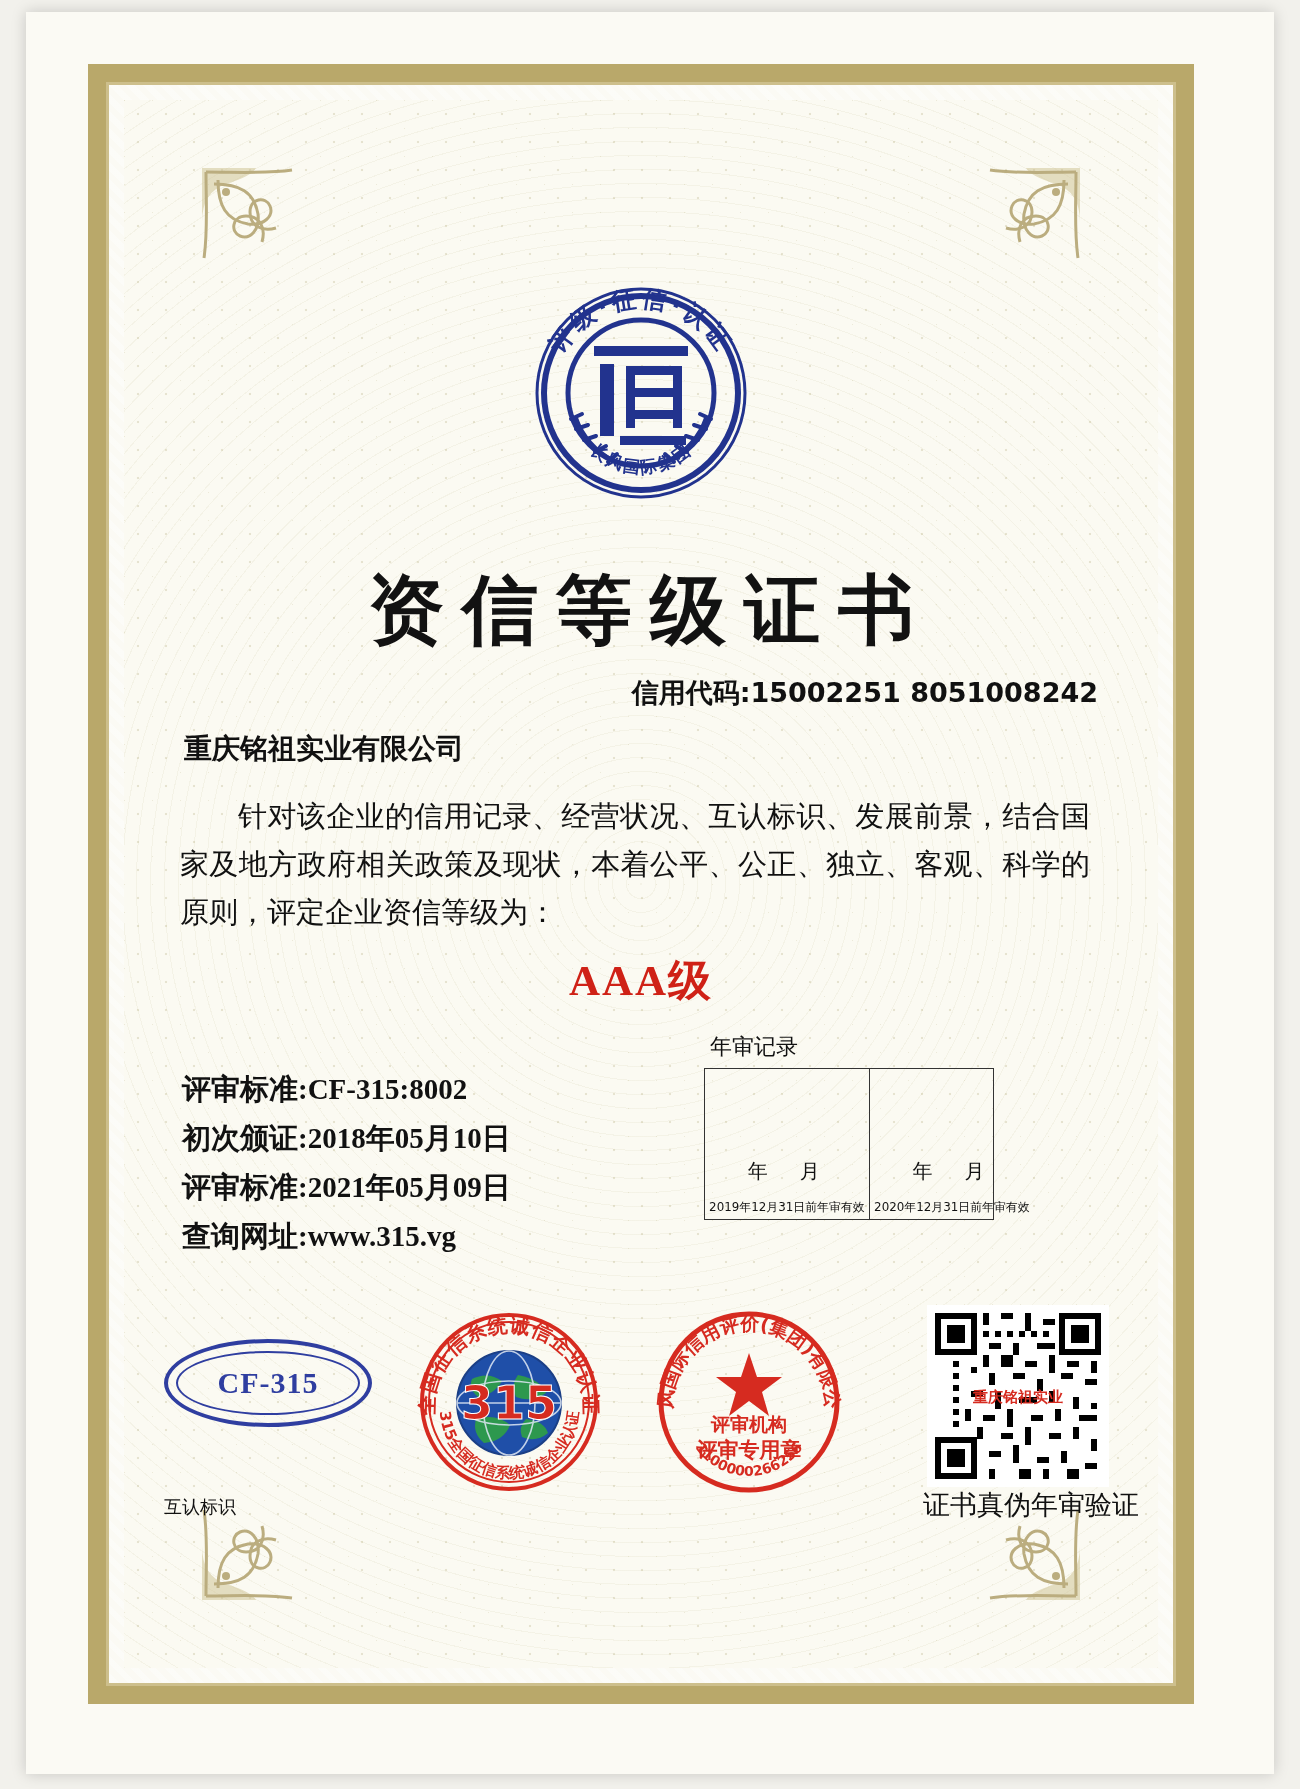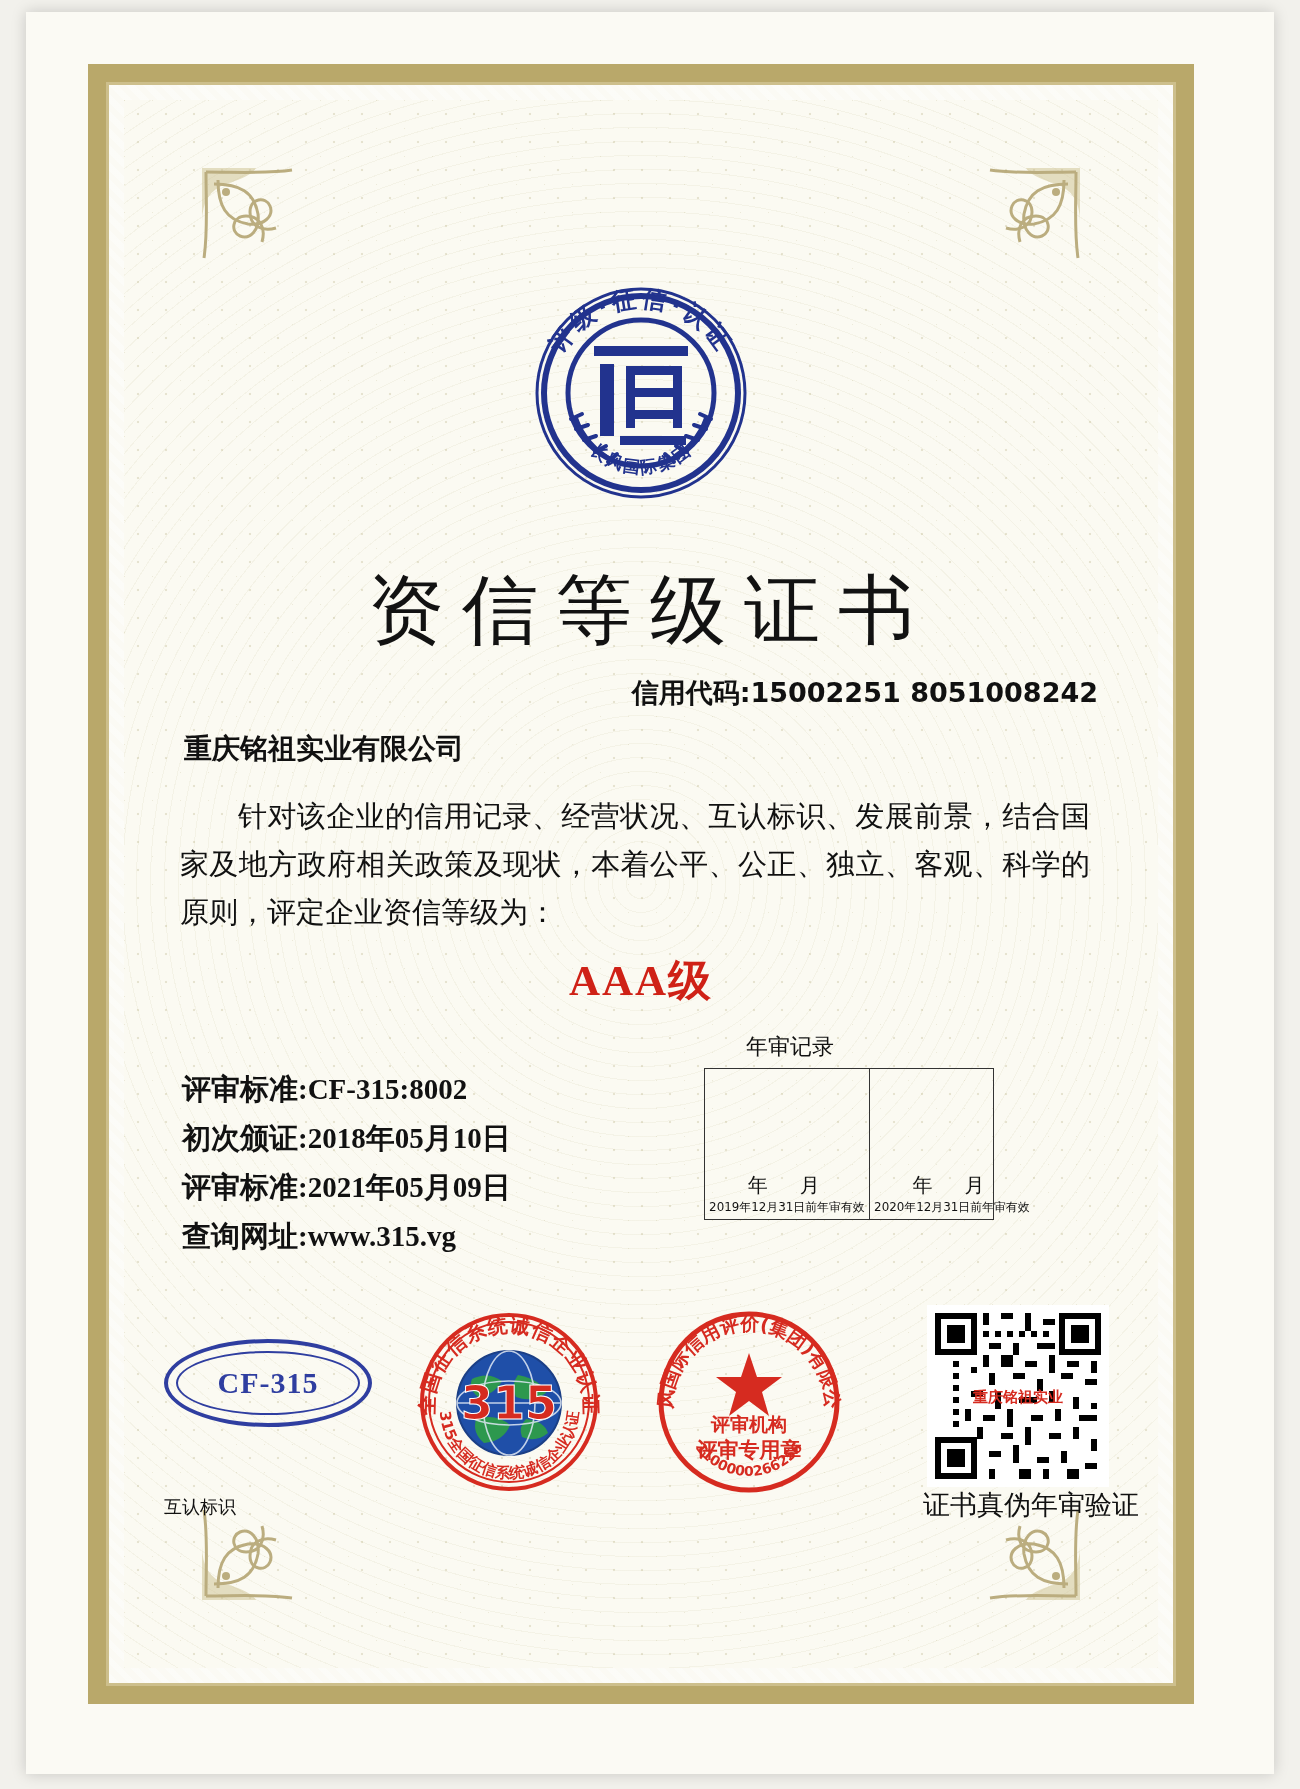--- a/index.html
+++ b/index.html
@@ -97,21 +97,21 @@
   }
 
   
   .cert-title {
     position: absolute;
     top: 460px;
     left: 0;
     width: 100%;
     text-align: center;
     font-family: "DejaVu Sans", "Liberation Sans", sans-serif;
-    font-weight: normal;
+    font-weight: bold;
     font-size: 76px;
     letter-spacing: 18px;
     color: #121212;
     text-indent: 18px;
   }
 
   .credit-code {
     position: absolute;
     top: 575px;
     right: 60px;
@@ -174,40 +174,39 @@
     position: absolute;
     top: 928px;
     left: 580px;
     width: 290px;
   }
   .annual-title {
     font-size: 22px;
     color: #111;
     padding: 4px 6px 6px 6px;
     font-family: "Liberation Serif", serif;
-    margin-left: 36px;
   }
   .annual-box {
     border: 1.6px solid #333;
     height: 150px;
     display: flex;
   }
   .annual-cell {
     flex: 1;
     position: relative;
     display: flex;
     flex-direction: column;
     justify-content: flex-end;
     align-items: center;
   }
   .annual-cell + .annual-cell { border-left: 1.6px solid #333; }
   .annual-ym {
     font-size: 20px;
     letter-spacing: 6px;
-    margin-bottom: 0;
+    margin-bottom: 14px;
     color: #111;
   }
   .annual-note {
     font-size: 12.5px;
     color: #111;
     padding-bottom: 3px;
     white-space: nowrap;
     font-family: "DejaVu Sans", "Liberation Sans", sans-serif;
     transform: scale(0.95);
   }

